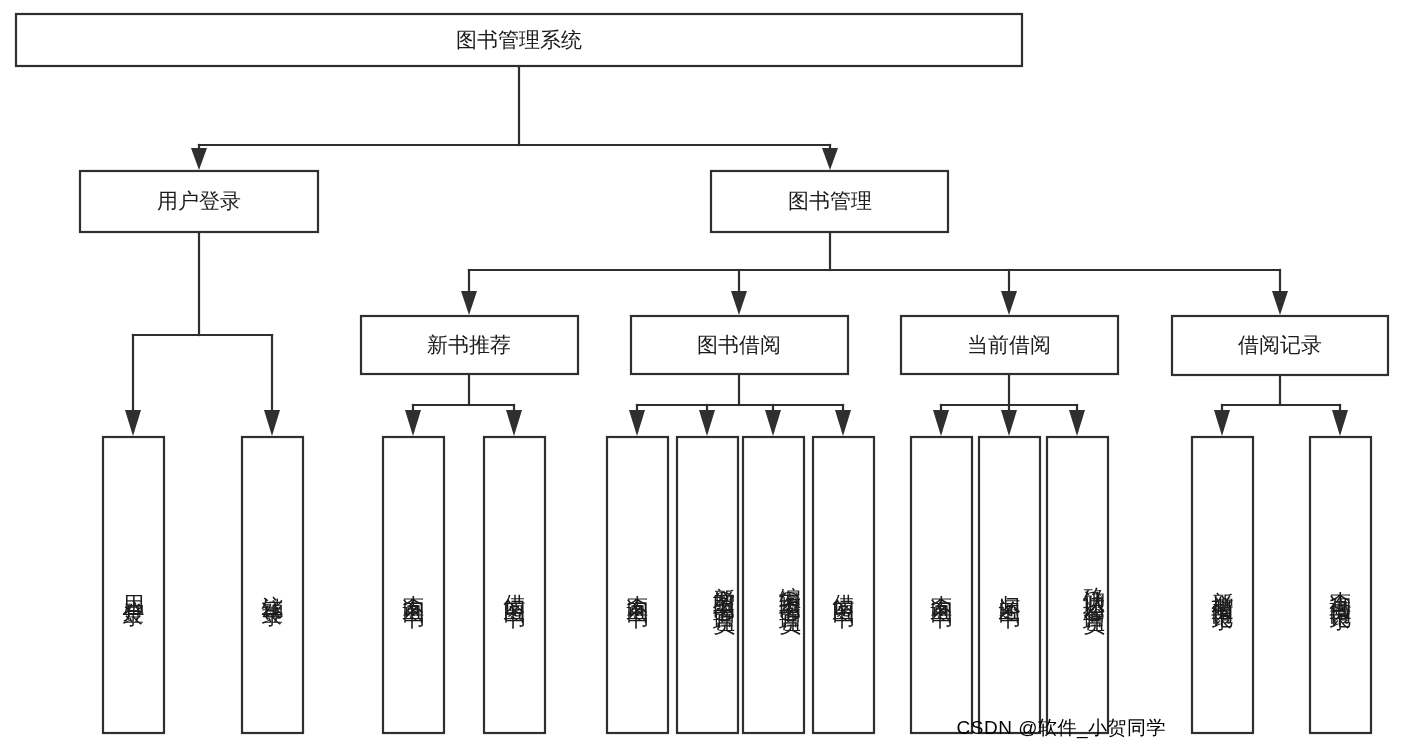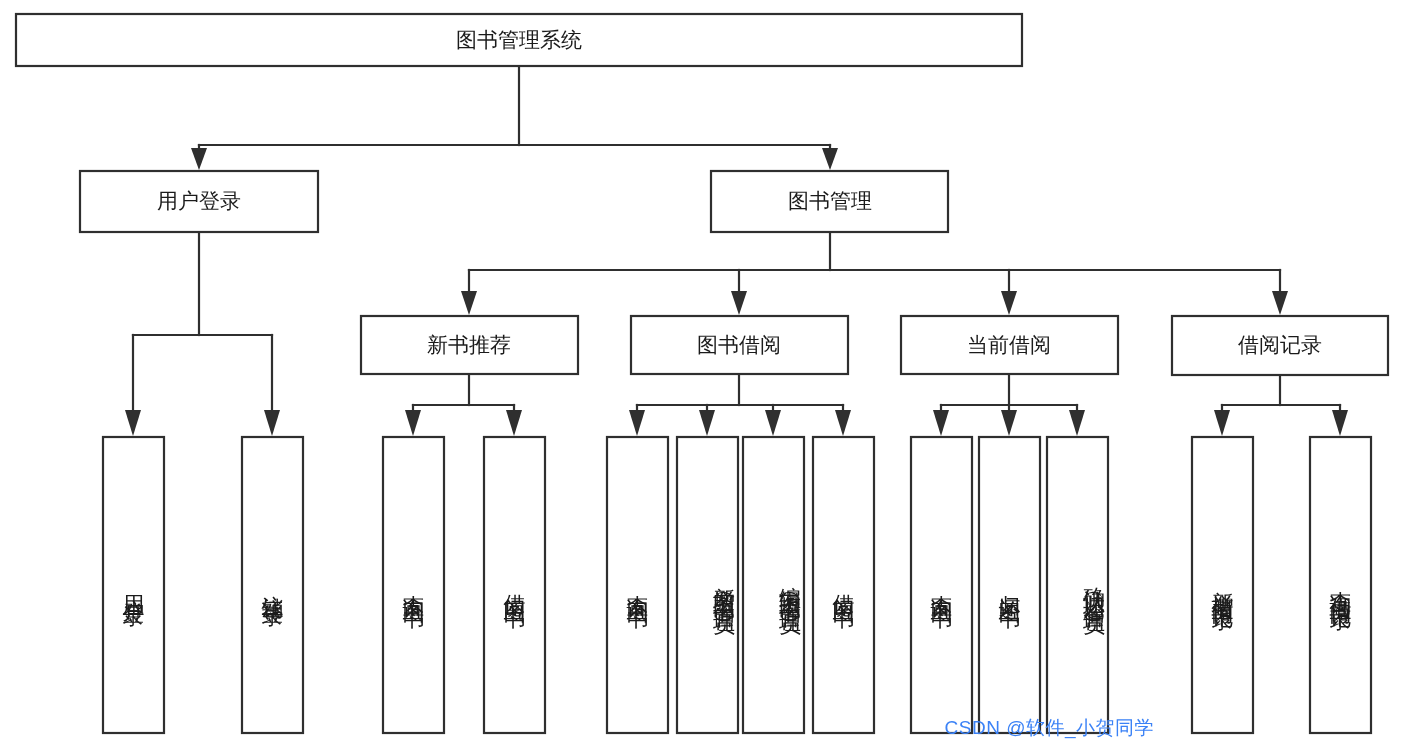--- a/index.html
+++ b/index.html
@@ -43,25 +43,25 @@
     stroke-width: 2.2;
     fill: none;
     stroke-linecap: square;
   }
   .arrow-head {
     fill: #2f2f2f;
     stroke: none;
   }
   .watermark {
     position: absolute;
-    right: 16px;
+    right: 4px;
     bottom: 6px;
     font-family: "Liberation Sans", "DejaVu Sans", sans-serif;
     font-size: 19px;
-    color: #3b82f6;
+    color: #000000;
     letter-spacing: 0.5px;
     white-space: nowrap;
     user-select: none;
   }
 </style>
 </head>
 <body>
 
 <div id="diagram-root">
 

